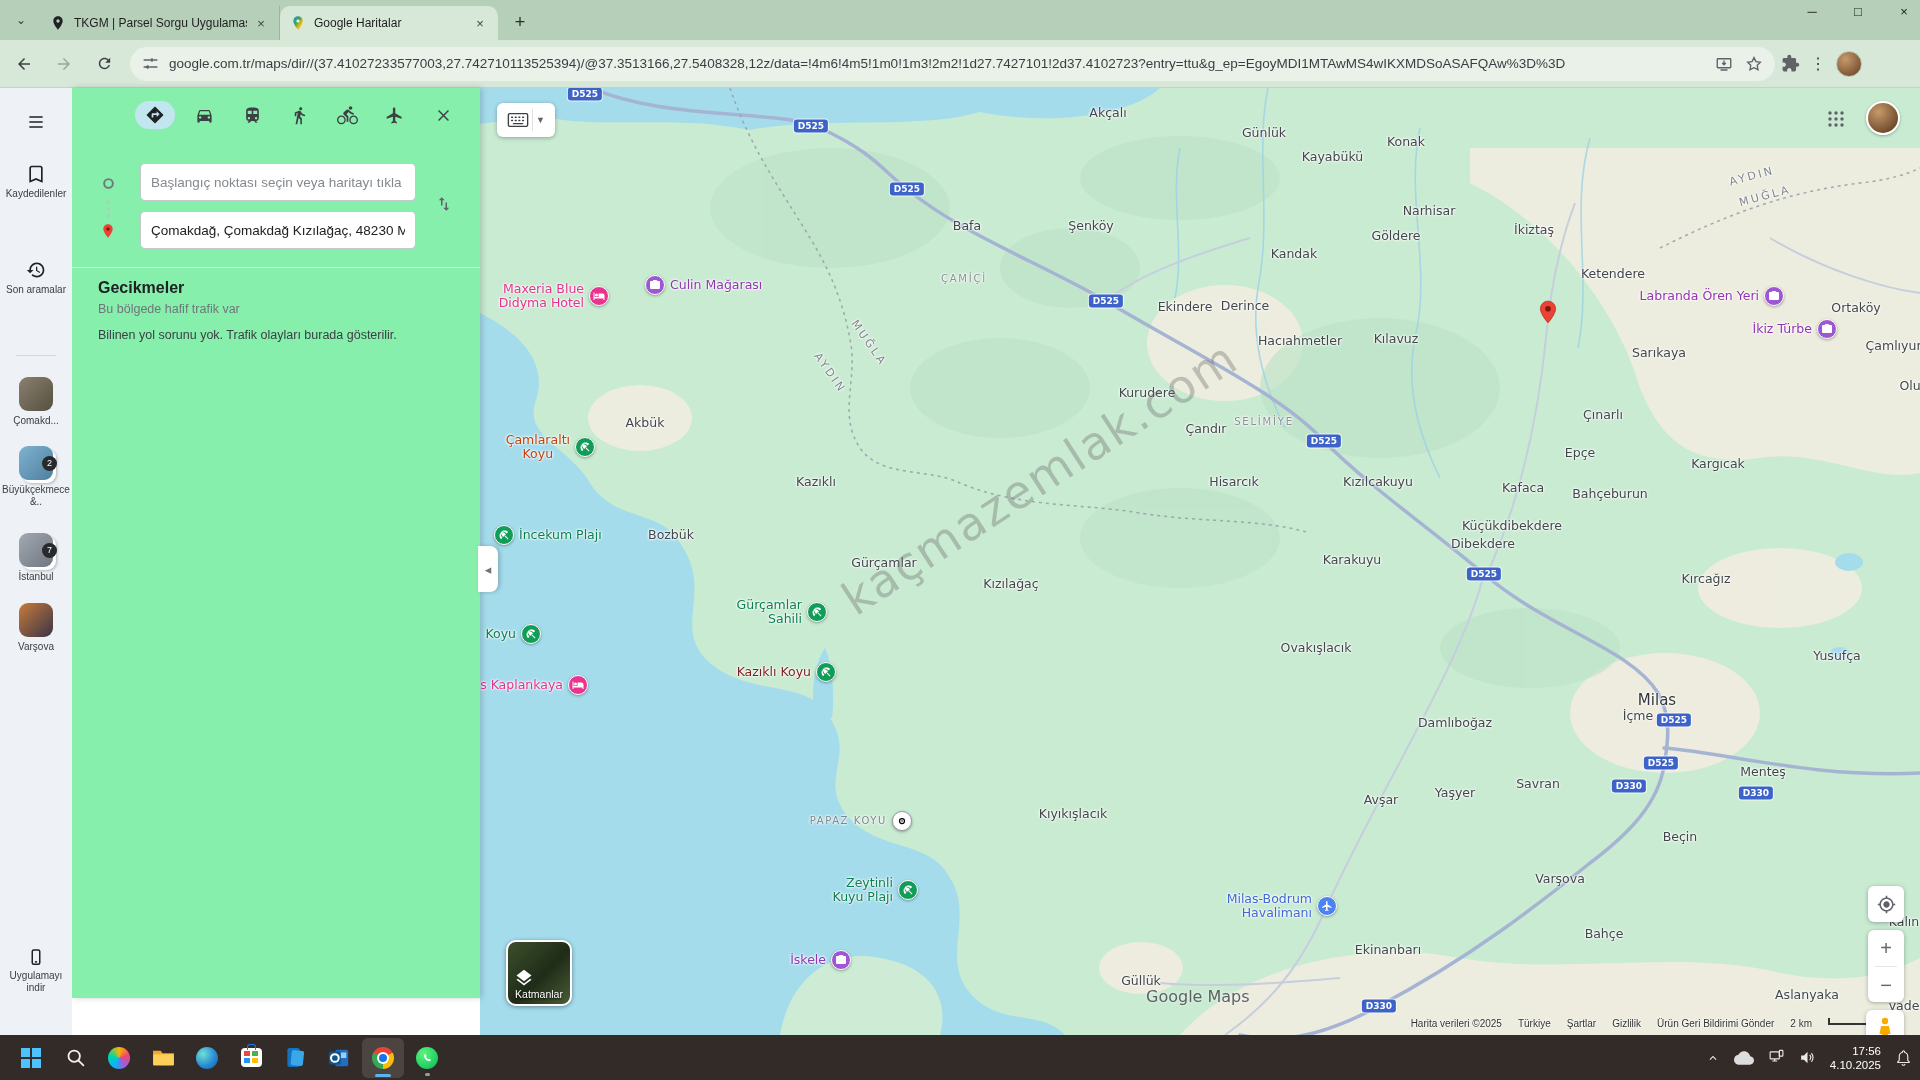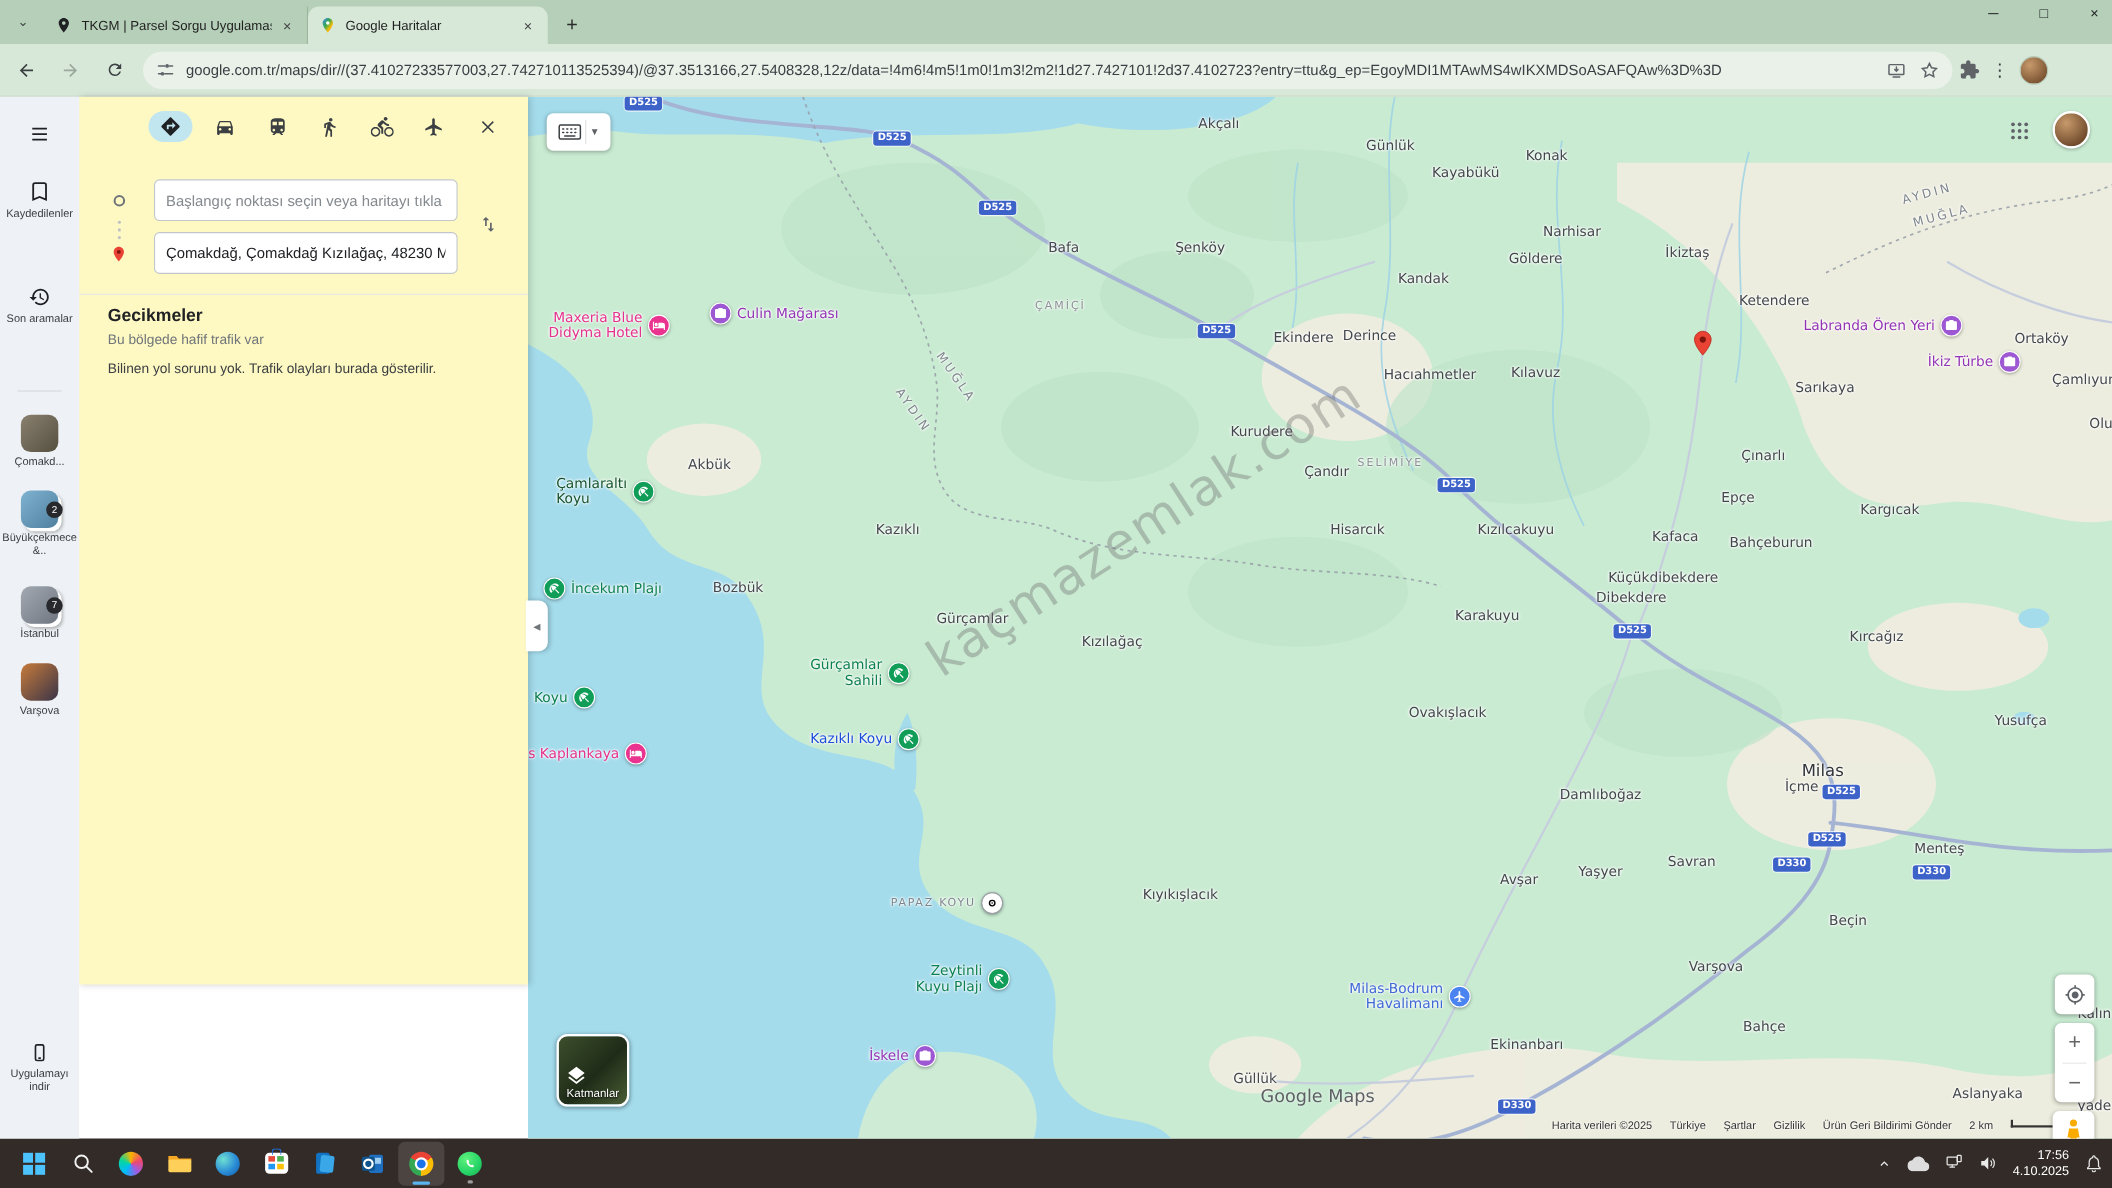--- a/index.html
+++ b/index.html
@@ -32,21 +32,21 @@
   
   #rail { position:absolute; left:0; top:0; width:72px; height:947px; background:#eef1f5; z-index:30; }
   .rail-item { position:absolute; left:0; width:72px; text-align:center; color:#3c4043; }
   .rail-label { font-size:10px; line-height:11.5px; color:#3c4043; padding:0 2px; word-wrap:break-word; }
   .rail-divider { position:absolute; left:16px; width:40px; border-top:1px solid #d4d9de; }
   .thumb { width:34px; height:34px; border-radius:9px; margin:0 auto 4px auto; position:relative; }
   .thumb.stacked { box-shadow:3px 3px 0 #fff, 4px 4px 3px rgba(0,0,0,.25); }
   .thumb .badge { position:absolute; right:-4px; top:10px; min-width:15px; height:15px; border-radius:8px; background:#27292c; color:#fff; font-size:9px; line-height:15px; text-align:center; padding:0 3px; }
 
   
-  #panel { position:absolute; left:72px; top:0; width:408px; height:807px; background:#fef9c3; z-index:25; box-shadow:2px 0 6px rgba(0,0,0,.18); }
+  #panel { position:absolute; left:72px; top:0; width:408px; height:910px; background:#86efac; z-index:25; box-shadow:2px 0 6px rgba(0,0,0,.18); }
   .modes { position:absolute; left:0; top:10px; width:408px; height:44px; }
   .mode { position:absolute; width:40px; height:28px; top:3px; display:flex; align-items:center; justify-content:center; border-radius:14px; }
   .mode.selected { background:#c2e6f0; }
   .wp-ico { position:absolute; left:28px; width:16px; text-align:center; }
   .dir-input { position:absolute; left:68px; width:276px; height:38px; border:1px solid #c3c7cb; border-radius:5px; font-size:13.5px; font-family:"Liberation Sans",sans-serif; color:#202124; padding:0 10px; background:#fff; outline:none; white-space:nowrap; overflow:hidden; }
   .dir-input::placeholder { color:#84898e; }
   .swap-btn { position:absolute; left:357px; top:102px; width:30px; height:30px; border:none; background:none; }
   .panel-divider { position:absolute; left:0; top:179px; width:408px; border-top:1px solid #e3e5e8; }
   .delays-title { position:absolute; left:26px; top:191px; font-size:16px; font-weight:bold; color:#202124; }
   .delays-sub { position:absolute; left:26px; top:214px; font-size:12.5px; color:#70757a; }
@@ -507,21 +507,21 @@
         <svg width="12" height="12" viewBox="0 0 24 24" fill="#fff" stroke="#fff" stroke-width="0">
           <path d="M12,15.2A3.2,3.2 0 1,0 12,8.8A3.2,3.2 0 0,0 12,15.2M9,2L7.17,4H4A2,2 0 0,0 2,6V18A2,2 0 0,0 4,20H20A2,2 0 0,0 22,18V6A2,2 0 0,0 20,4H16.83L15,2H9Z"></path>
         </svg>
       </div>
       <div class="poi-lbl" style="color: rgb(147, 52, 181); top: 241px; transform: translateY(-50%); right: 108px; text-align: right;">İkiz Türbe</div>
       <div class="poi-ico" style="left: 105px; top: 359px; width: 20px; height: 20px; background: rgb(15, 157, 88);">
         <svg width="12" height="12" viewBox="0 0 24 24" fill="#fff" stroke="#fff" stroke-width="0">
           <path d="M13.13,14.56l1.43,-1.43 6.44,6.44L19.57,21Z M17.42,8.83l2.86,-2.86c-3.95,-3.95 -10.35,-3.96 -14.3,-0.02 3.93,-1.3 8.31,-0.25 11.44,2.88Z M5.95,5.98c-3.94,3.95 -3.93,10.35 0.02,14.3l2.86,-2.86C5.7,14.29 4.65,9.91 5.95,5.98Z M5.97,5.96l-0.01,0.01c-0.38,3.01 1.17,6.88 4.3,10.02l5.73,-5.73c-3.14,-3.14 -7.01,-4.68 -10.02,-4.3Z"></path>
         </svg>
       </div>
-      <div class="poi-lbl" style="color: #14532d; top: 359px; transform: translateY(-50%); right: 1350px; text-align: left; padding-left: 39px;">Çamlaraltı Koyu</div>
+      <div class="poi-lbl" style="color: #c2410c; top: 359px; transform: translateY(-50%); right: 1350px; text-align: center; padding-left: 39px;">Çamlaraltı Koyu</div>
       <div class="poi-ico" style="left: 24px; top: 447px; width: 20px; height: 20px; background: rgb(15, 157, 88);">
         <svg width="12" height="12" viewBox="0 0 24 24" fill="#fff" stroke="#fff" stroke-width="0">
           <path d="M13.13,14.56l1.43,-1.43 6.44,6.44L19.57,21Z M17.42,8.83l2.86,-2.86c-3.95,-3.95 -10.35,-3.96 -14.3,-0.02 3.93,-1.3 8.31,-0.25 11.44,2.88Z M5.95,5.98c-3.94,3.95 -3.93,10.35 0.02,14.3l2.86,-2.86C5.7,14.29 4.65,9.91 5.95,5.98Z M5.97,5.96l-0.01,0.01c-0.38,3.01 1.17,6.88 4.3,10.02l5.73,-5.73c-3.14,-3.14 -7.01,-4.68 -10.02,-4.3Z"></path>
         </svg>
       </div>
       <div class="poi-lbl" style="color: rgb(13, 128, 80); top: 447px; transform: translateY(-50%); left: 39px; text-align: left;">İncekum Plajı</div>
       <div class="poi-ico" style="left: 337px; top: 524px; width: 20px; height: 20px; background: rgb(15, 157, 88);">
         <svg width="12" height="12" viewBox="0 0 24 24" fill="#fff" stroke="#fff" stroke-width="0">
           <path d="M13.13,14.56l1.43,-1.43 6.44,6.44L19.57,21Z M17.42,8.83l2.86,-2.86c-3.95,-3.95 -10.35,-3.96 -14.3,-0.02 3.93,-1.3 8.31,-0.25 11.44,2.88Z M5.95,5.98c-3.94,3.95 -3.93,10.35 0.02,14.3l2.86,-2.86C5.7,14.29 4.65,9.91 5.95,5.98Z M5.97,5.96l-0.01,0.01c-0.38,3.01 1.17,6.88 4.3,10.02l5.73,-5.73c-3.14,-3.14 -7.01,-4.68 -10.02,-4.3Z"></path>
         </svg>
@@ -538,21 +538,21 @@
         <svg width="12" height="12" viewBox="0 0 24 24" fill="#fff" stroke="#fff" stroke-width="0">
           <path d="M7,13A3,3 0 1,0 7,7A3,3 0 0,0 7,13M19,7H11V14H3V5H1V20H3V17H21V20H23V11A4,4 0 0,0 19,7Z"></path>
         </svg>
       </div>
       <div class="poi-lbl" style="color: rgb(229, 50, 142); top: 597px; transform: translateY(-50%); right: 1357px; text-align: right;">s Kaplankaya</div>
       <div class="poi-ico" style="left: 346px; top: 584px; width: 20px; height: 20px; background: rgb(15, 157, 88);">
         <svg width="12" height="12" viewBox="0 0 24 24" fill="#fff" stroke="#fff" stroke-width="0">
           <path d="M13.13,14.56l1.43,-1.43 6.44,6.44L19.57,21Z M17.42,8.83l2.86,-2.86c-3.95,-3.95 -10.35,-3.96 -14.3,-0.02 3.93,-1.3 8.31,-0.25 11.44,2.88Z M5.95,5.98c-3.94,3.95 -3.93,10.35 0.02,14.3l2.86,-2.86C5.7,14.29 4.65,9.91 5.95,5.98Z M5.97,5.96l-0.01,0.01c-0.38,3.01 1.17,6.88 4.3,10.02l5.73,-5.73c-3.14,-3.14 -7.01,-4.68 -10.02,-4.3Z"></path>
         </svg>
       </div>
-      <div class="poi-lbl" style="color: #1d4ed8; top: 584px; transform: translateY(-50%); right: 1109px; text-align: center;">Kazıklı Koyu</div>
+      <div class="poi-lbl" style="color: #7f1d1d; top: 584px; transform: translateY(-50%); right: 1109px; text-align: center;">Kazıklı Koyu</div>
       <div class="poi-ico" style="left: 428px; top: 802px; width: 20px; height: 20px; background: rgb(15, 157, 88);">
         <svg width="12" height="12" viewBox="0 0 24 24" fill="#fff" stroke="#fff" stroke-width="0">
           <path d="M13.13,14.56l1.43,-1.43 6.44,6.44L19.57,21Z M17.42,8.83l2.86,-2.86c-3.95,-3.95 -10.35,-3.96 -14.3,-0.02 3.93,-1.3 8.31,-0.25 11.44,2.88Z M5.95,5.98c-3.94,3.95 -3.93,10.35 0.02,14.3l2.86,-2.86C5.7,14.29 4.65,9.91 5.95,5.98Z M5.97,5.96l-0.01,0.01c-0.38,3.01 1.17,6.88 4.3,10.02l5.73,-5.73c-3.14,-3.14 -7.01,-4.68 -10.02,-4.3Z"></path>
         </svg>
       </div>
       <div class="poi-lbl" style="color: rgb(13, 128, 80); top: 802px; transform: translateY(-50%); right: 1027px; text-align: right;">Zeytinli
 Kuyu Plajı</div>
       <div class="poi-ico" style="left: 361px; top: 872px; width: 20px; height: 20px; background: rgb(157, 87, 211);">
         <svg width="12" height="12" viewBox="0 0 24 24" fill="#fff" stroke="#fff" stroke-width="0">
           <path d="M12,15.2A3.2,3.2 0 1,0 12,8.8A3.2,3.2 0 0,0 12,15.2M9,2L7.17,4H4A2,2 0 0,0 2,6V18A2,2 0 0,0 4,20H20A2,2 0 0,0 22,18V6A2,2 0 0,0 20,4H16.83L15,2H9Z"></path>

